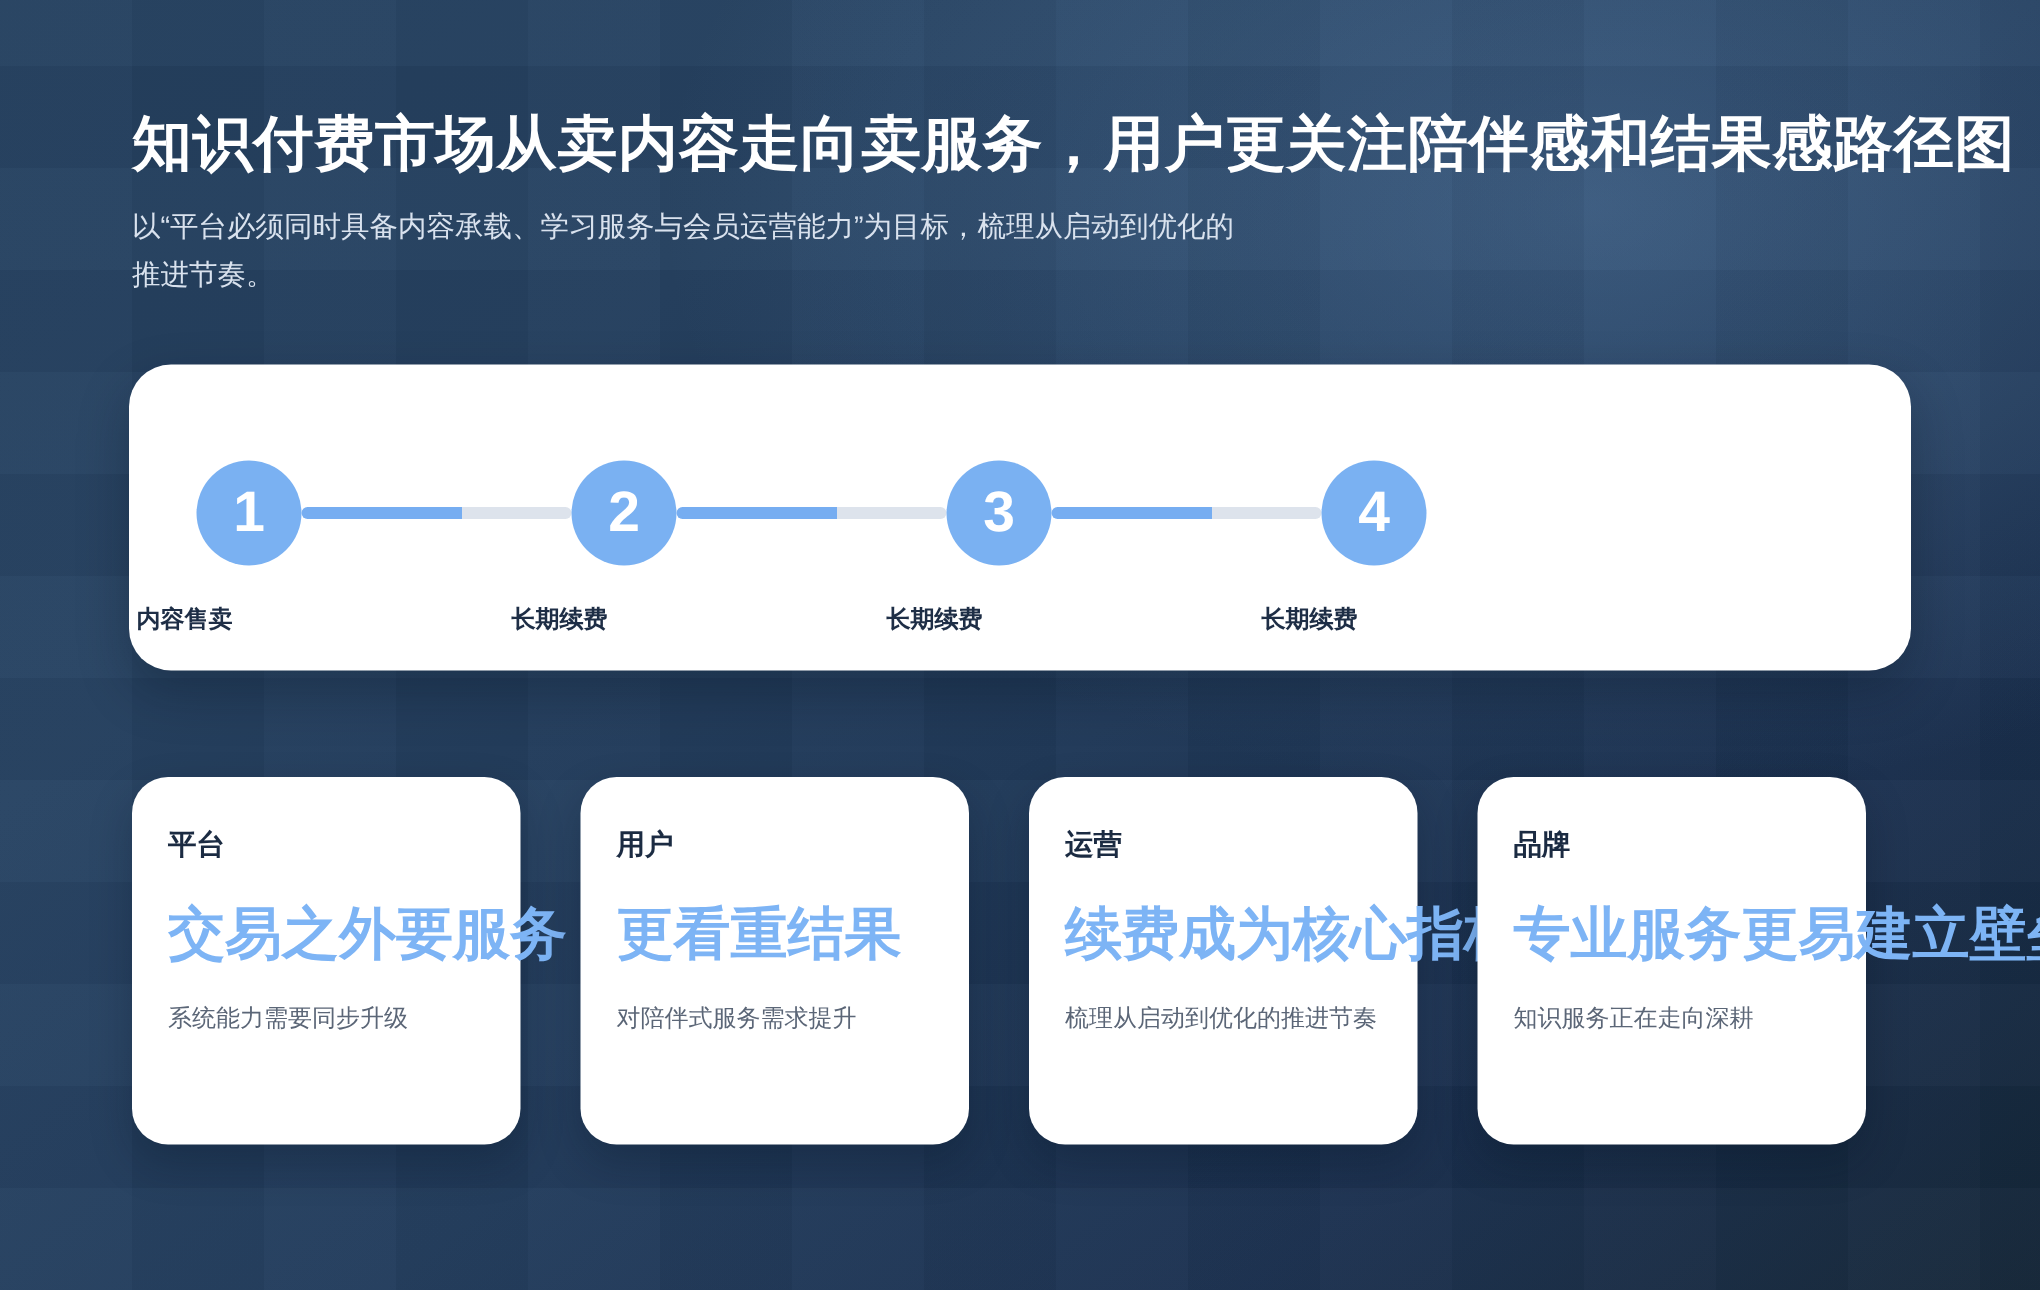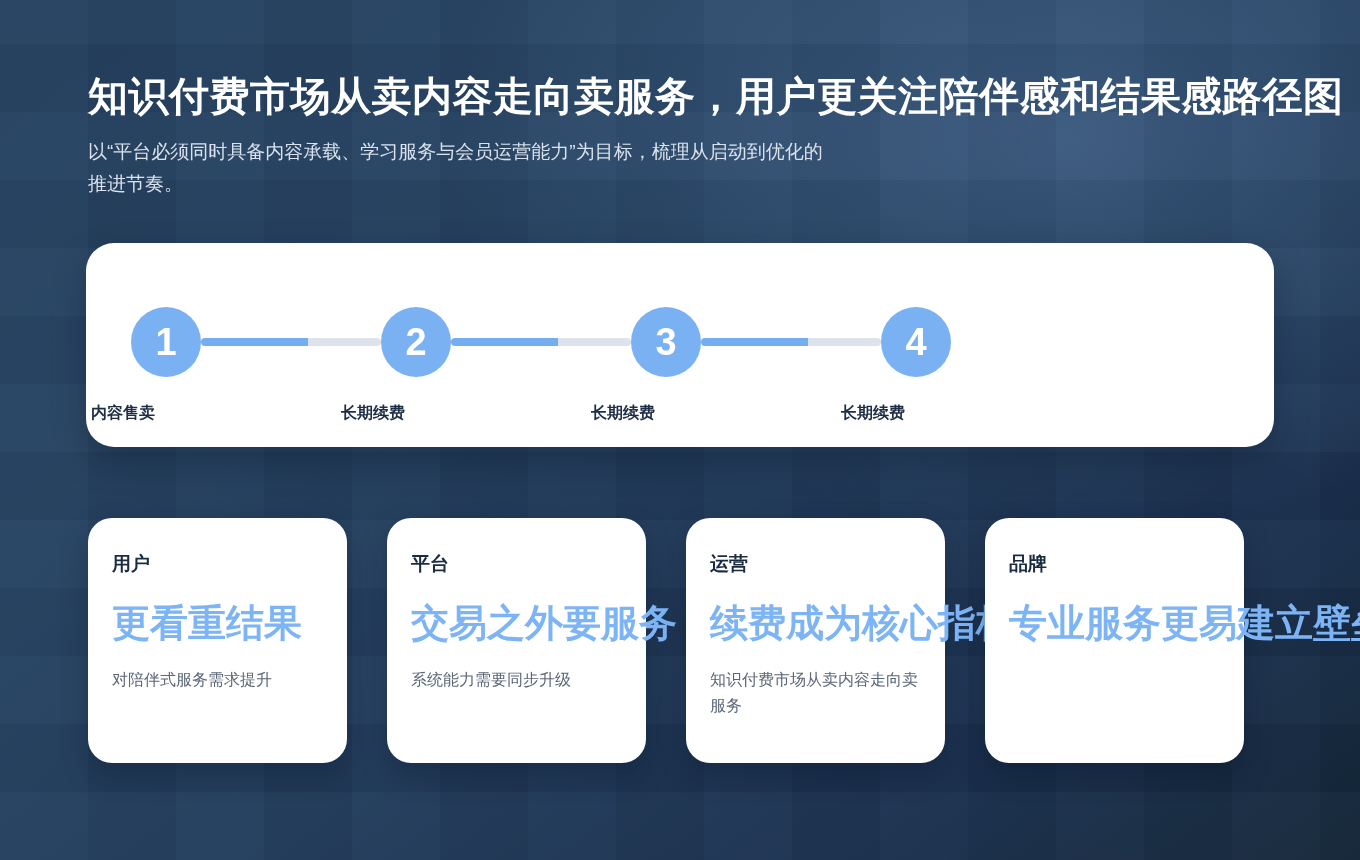--- a/index.html
+++ b/index.html
@@ -184,37 +184,38 @@
         <span class="step-number">4</span>
       </div>
       <div class="step-label">长期续费</div>
     </div>
 
   </section>
 
   <section class="cards-row">
 
     <article class="info-card">
+      <div class="card-tag">平台</div>
+      <div class="card-headline">交易之外要服务</div>
+      <p class="card-description">系统能力需要同步升级</p>
+    </article>
+
+    <article class="info-card">
       <div class="card-tag">用户</div>
       <div class="card-headline">更看重结果</div>
       <p class="card-description">对陪伴式服务需求提升</p>
     </article>
 
     <article class="info-card">
-      <div class="card-tag">平台</div>
-      <div class="card-headline">交易之外要服务</div>
-      <p class="card-description">系统能力需要同步升级</p>
-    </article>
-
-    <article class="info-card">
       <div class="card-tag">运营</div>
       <div class="card-headline">续费成为核心指标</div>
-      <p class="card-description">知识付费市场从卖内容走向卖服务</p>
+      <p class="card-description">梳理从启动到优化的推进节奏</p>
     </article>
 
     <article class="info-card">
       <div class="card-tag">品牌</div>
       <div class="card-headline">专业服务更易建立壁垒</div>
+      <p class="card-description">知识服务正在走向深耕</p>
     </article>
 
   </section>
 
 </div>
 
 </body></html>

